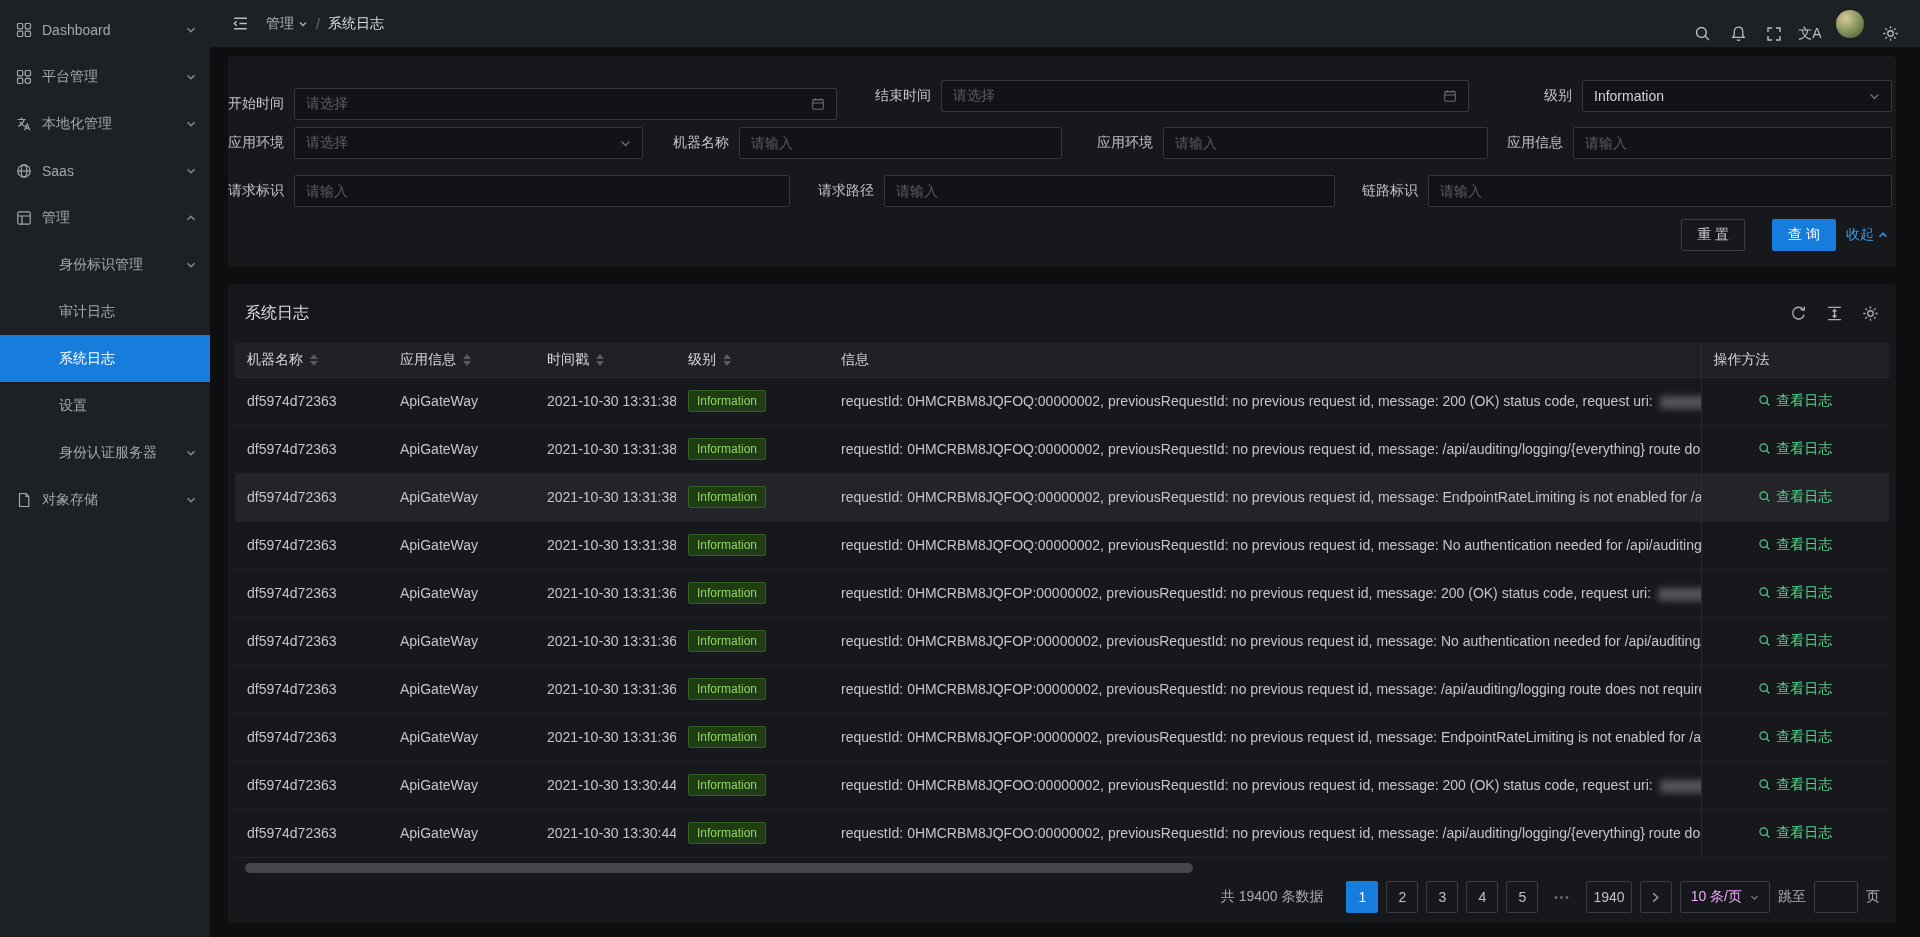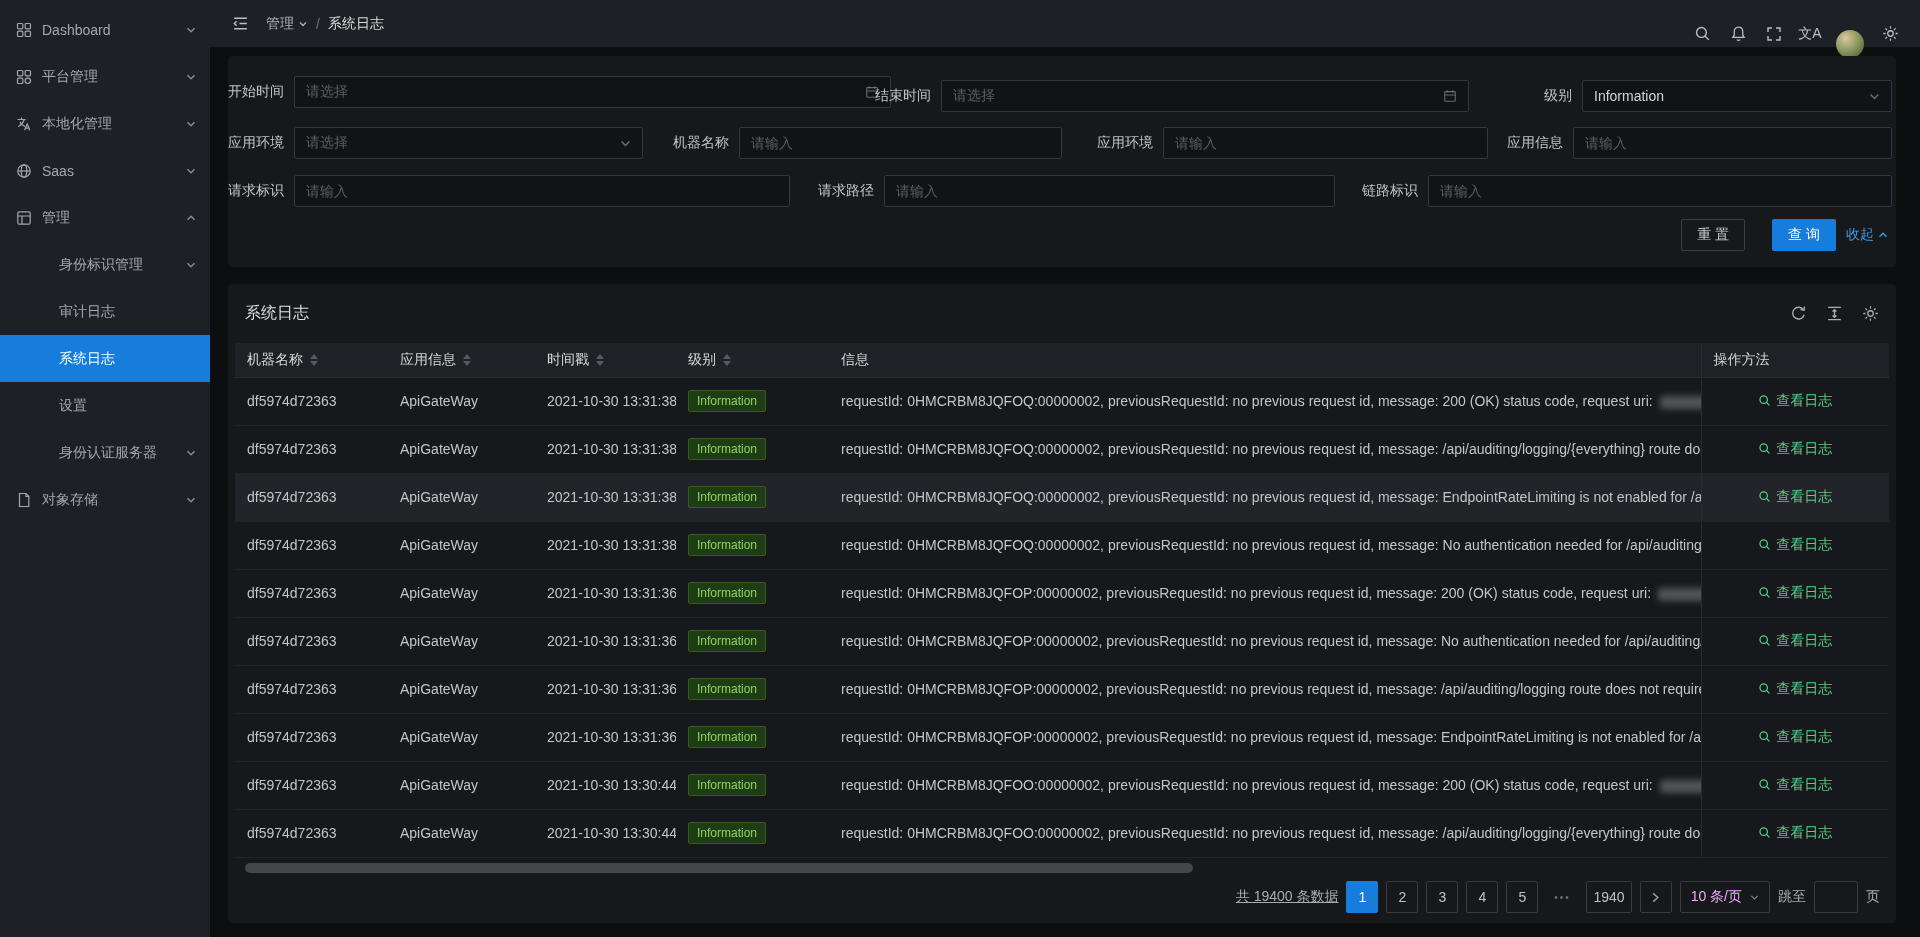--- a/index.html
+++ b/index.html
@@ -25,21 +25,21 @@
   .main-col { flex:1; display:flex; flex-direction:column; min-width:0; }
   .topbar { height:48px; background:#1d2025; border-bottom:1px solid #101114;
     display:flex; align-items:center; padding:0 12px; }
   .icon-btn { width:36px; height:48px; display:flex; align-items:center; justify-content:center;
     color:#bcbec3; cursor:pointer; }
   .fold-btn { margin-right:8px; }
   .breadcrumb { display:flex; align-items:center; gap:8px; font-size:14px; }
   .bc-item { display:flex; align-items:center; gap:4px; color:#aeb1b7; cursor:pointer; }
   .bc-sep { color:#6d7077; }
   .bc-current { color:#d9dadd; }
-  .topbar-right { margin-left:auto; display:flex; align-items:flex-end;margin-top:20px; }
+  .topbar-right { margin-left:auto; display:flex; align-items:flex-start;margin-top:20px; }
   .locale-glyph { font-size:14px; color:#bcbec3; }
   .avatar { width:28px; height:28px; border-radius:50%; margin:0 8px; cursor:pointer;
     background:radial-gradient(circle at 35% 30%,#d9c89b,#7d9057 55%,#414e2c); }
 
   .content { flex:1; padding:8px 24px 14px 18px; display:flex; flex-direction:column; gap:17px; min-height:0; }
   .card { background:#16181c; border-radius:4px; }
 
   
   .filter-card { position:relative; height:211px; flex:none; }
   .f-item { position:absolute; height:32px; display:flex; align-items:center; }
@@ -83,21 +83,21 @@
     background:#1f3d15; border:1px solid #33611d; color:#8fd460; }
   .redacted { display:inline-block; width:140px; height:13px; background:#9b9b9b; opacity:.45;
     filter:blur(3px); border-radius:3px; vertical-align:middle; margin-left:3px; }
   .view-log { display:inline-flex; align-items:center; gap:5px; color:var(--success); cursor:pointer; font-size:14px; }
   .hscrollbar { height:10px; margin:5px 10px 0; position:relative; }
   .hscrollbar .thumb { position:absolute; left:0; top:0; height:10px; width:58%; background:#44464c; border-radius:5px; }
 
   
   .pagination { margin-top:auto; display:flex; align-items:center; justify-content:flex-end; gap:8px;
     padding:0 16px 10px; font-size:14px; color:#aaacb2; }
-  .total { margin-right:0; white-space:nowrap;text-decoration:underline; }
+  .total { margin-right:15px; white-space:nowrap; }
   #pages { display:contents; }
   .page-btn { min-width:32px; height:32px; display:inline-flex; align-items:center; justify-content:center;
     border:1px solid #3a3c42; border-radius:2px; color:#c0c1c5; cursor:pointer; padding:0 6px; background:transparent; }
   .page-btn.active { background:var(--primary); border-color:var(--primary); color:#fff; }
   .page-btn.ellipsis { border:none; color:#6f7177; font-size:10px; letter-spacing:2px; cursor:default; }
   .next-btn { color:#9a9ca2; }
   .size-select { height:32px; border:1px solid #3a3c42; border-radius:2px; display:inline-flex; align-items:center;
     gap:8px; padding:0 10px; color:#f0abfc; cursor:pointer; white-space:nowrap; }
   .jump-label, .jump-unit { white-space:nowrap; }
   .jump-input { width:44px; height:32px; background:transparent; border:1px solid #3a3c42; border-radius:2px;
@@ -276,21 +276,21 @@
             <path d="M8 1.2v2.1M8 12.7v2.1M1.2 8h2.1M12.7 8h2.1M3.2 3.2l1.5 1.5M11.3 11.3l1.5 1.5M12.8 3.2l-1.5 1.5M4.7 11.3l-1.5 1.5"></path>
           </svg>
         </span>
       </div>
     </header>
 
     <div class="content">
 
       <section class="card filter-card">
 
-        <div class="f-item" style="left:66px;top:20px;width:597px">
+        <div class="f-item" style="left:66px;top:32px;width:543px">
           <label class="f-label">开始时间</label>
           <div class="f-control">
             <span class="ph">请选择</span>
             <span class="suffix-icon">
               <svg width="14" height="14" viewBox="0 0 16 16" fill="none" stroke="currentColor" stroke-width="1.2">
                   <rect x="2" y="3" width="12" height="11" rx="1"></rect>
                   <path d="M5 1.5V4M11 1.5V4M2 6.8h12"></path>
                 </svg>
             </span>
           </div>

